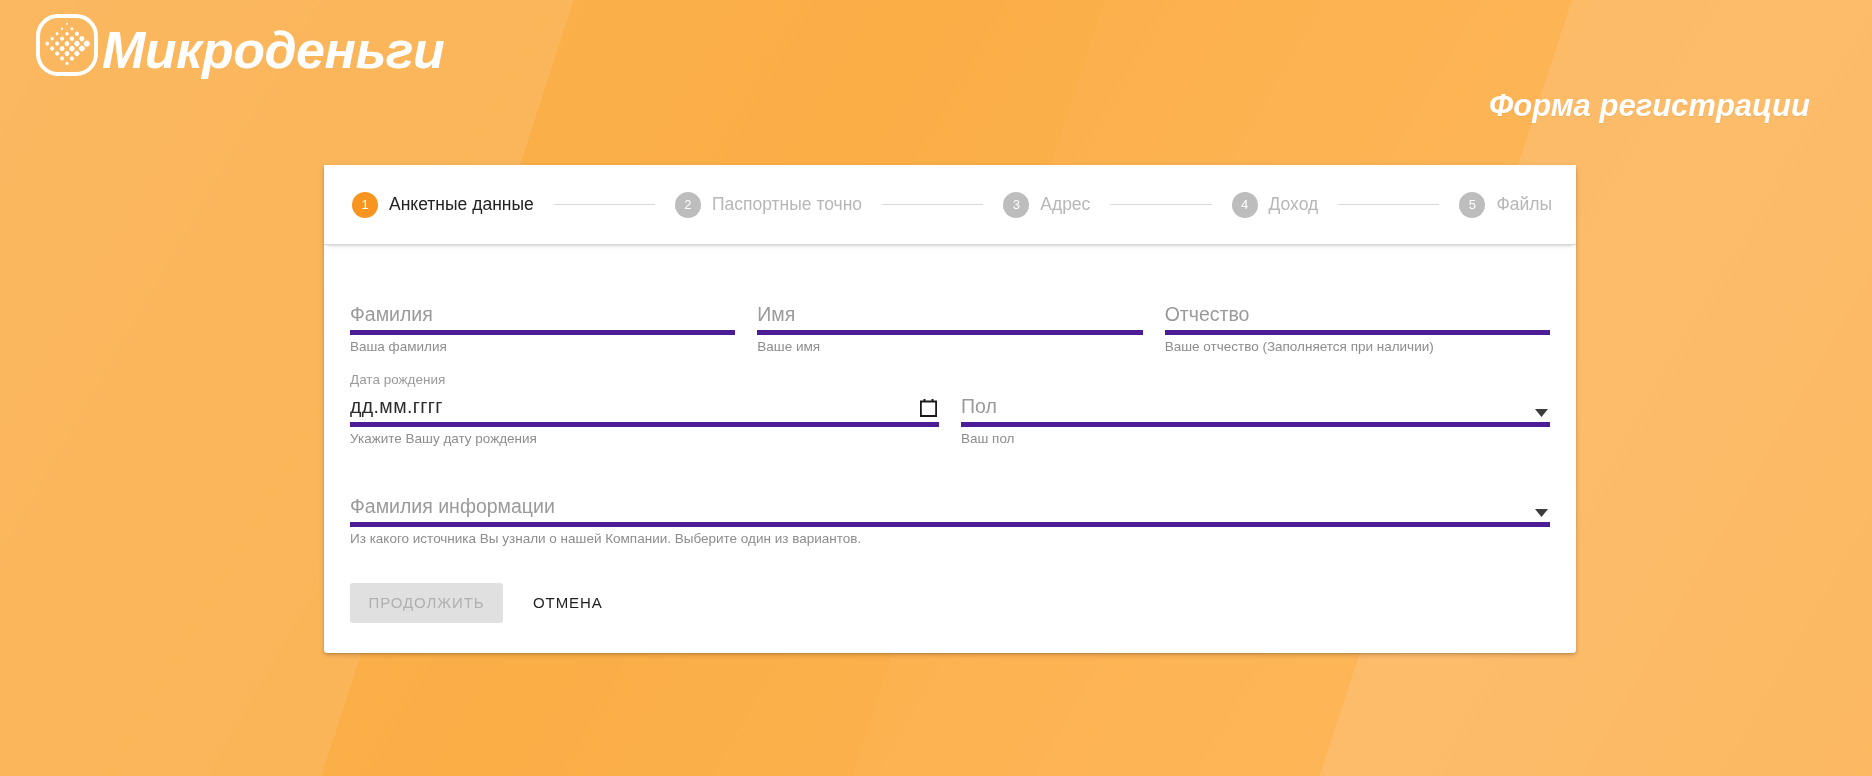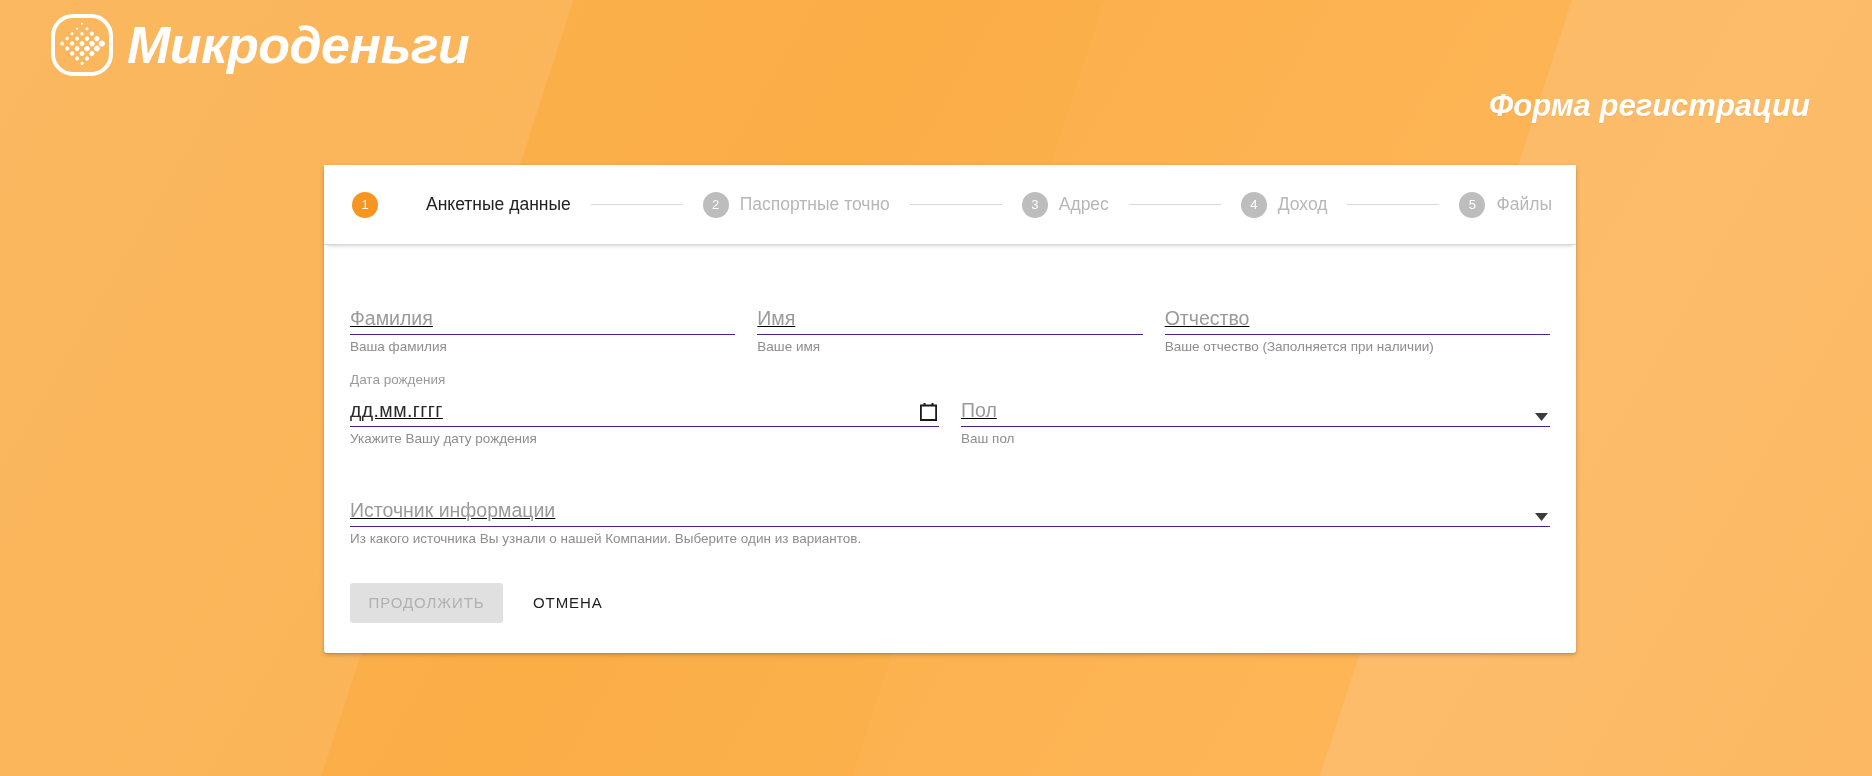--- a/index.html
+++ b/index.html
@@ -46,23 +46,22 @@
     position: absolute;
     top: 0; left: 0; right: 0;
     height: 150px;
   }
 
   .logo {
     position: absolute;
     left: 36px;
     top: 14px;
     display: flex;
-    align-items: center;
-    gap: 14px;
-    margin-left: 15px;
+    align-items: flex-end;
+    gap: 4px;
   }
 
   .logo-mark {
     width: 62px;
     height: 62px;
     flex: 0 0 62px;
     border: 4px solid #ffffff;
     border-radius: 22px;
     position: relative;
     overflow: hidden;
@@ -136,21 +135,21 @@
     justify-content: center;
     line-height: 1;
   }
   .step.active .step-circle { background: #F79520; }
 
   .step-label {
     font-size: 17.5px;
     color: #b7b7b7;
     white-space: nowrap;
   }
-  .step.active .step-label { color: #222222; margin-left: 37px; }
+  .step.active .step-label { color: #222222; }
 
   .step-connector {
     flex: 1 1 auto;
     height: 1px;
     background: #d9d9d9;
     margin: 0 18px;
     min-width: 30px;
   }
 
   
@@ -166,24 +165,23 @@
   .field {
     flex: 1 1 0;
     position: relative;
     padding-top: 8px;
   }
   .field.full { flex: 0 0 100%; }
 
   .field-line {
     position: relative;
     height: 34px;
-    border-bottom: 1px solid #4c1d95;
+    border-bottom: 5px solid #4c1d95;
     display: flex;
     align-items: flex-end;
-    text-decoration: underline;
   }
 
   .field-placeholder {
     font-size: 19.5px;
     color: #9a9a9a;
     line-height: 1;
     padding-bottom: 6px;
     white-space: nowrap;
   }
 
@@ -397,21 +395,21 @@
               </svg>
             </span>
           </div>
           <div class="field-hint">Ваш пол</div>
         </div>
       </div>
 
       <div class="form-row row-3">
         <div class="field full">
           <div class="field-line">
-            <span class="field-placeholder">Источник информации</span>
+            <span class="field-placeholder">Фамилия информации</span>
             <span class="field-icon">
               <svg width="13" height="8" viewBox="0 0 13 8" aria-hidden="true">
                 <path d="M0 0 L13 0 L6.5 8 Z" fill="#3c3c3c"></path>
               </svg>
             </span>
           </div>
           <div class="field-hint">Из какого источника Вы узнали о нашей Компании. Выберите один из вариантов.</div>
         </div>
       </div>
 

